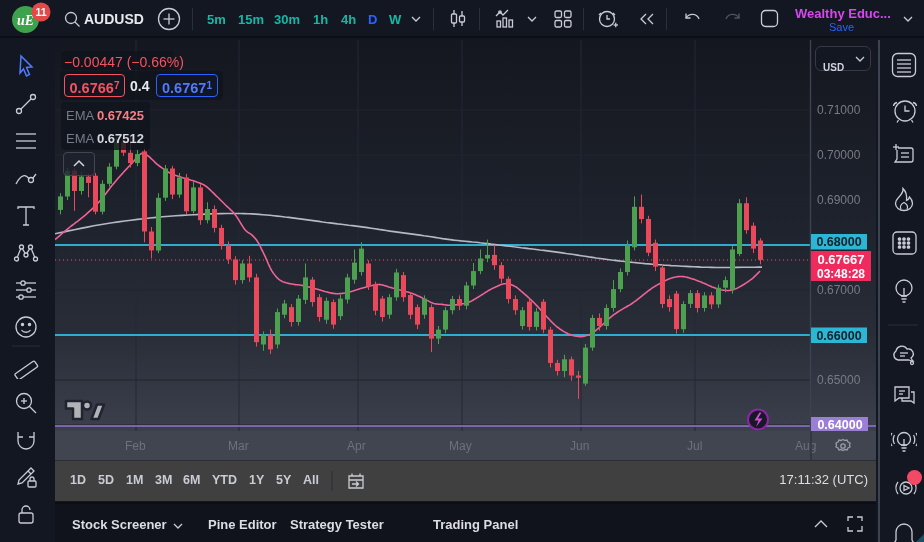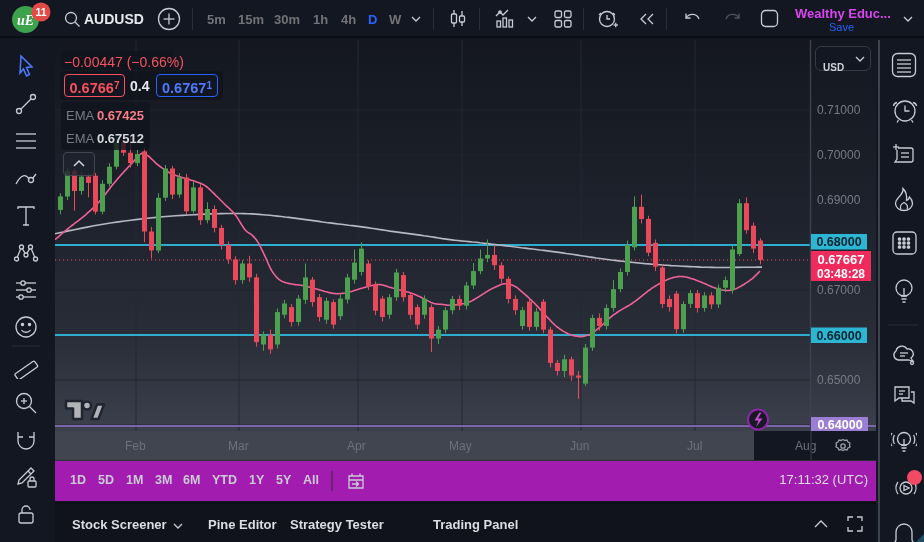--- a/index.html
+++ b/index.html
@@ -1,27 +1,27 @@
 <!DOCTYPE html>
 <html><head><meta charset="utf-8"><style>
 * { margin:0; padding:0; box-sizing:border-box; }
 html,body { width:924px; height:542px; background:#131722; overflow:hidden;
   font-family:"Liberation Sans",sans-serif; }
 .abs { position:absolute; }
 #topbar { position:absolute; left:0; top:0; width:924px; height:38px; background:#131722;
   border-bottom:2px solid #0b0e15; color:#b2b5be; }
 .sep { width:1px; height:22px; background:#2a2e39; }
-.tf { font-size:13px; color:#737373; font-weight:600; }
+.tf { font-size:13px; color:#14b8a6; font-weight:600; }
 #leftbar { position:absolute; left:0; top:40px; width:52px; height:502px; background:#131722; }
 #leftbar svg { position:absolute; left:13px; }
 #rightbar { position:absolute; left:878px; top:40px; width:46px; height:502px; background:#131722; border-left:2px solid #3e4350; }
 #rightbar svg { position:absolute; left:11px; }
-#band { position:absolute; left:55px; top:431px; width:699px; height:29px; background:#414550;
+#band { position:absolute; left:55px; top:431px; width:821px; height:29px; background:#414550;
   color:#6e717c; font-size:12px;text-align:right; }
-#bar1 { position:absolute; left:55px; top:460px; width:821px; height:41px; background:#a21caf;
+#bar1 { position:absolute; left:55px; top:460px; width:821px; height:41px; background:#404040;
   border-top:1px solid #2a2e39; color:#d1d4dc; }
 #bar2 { position:absolute; left:55px; top:502px; width:821px; height:40px; background:#10131c;
   border-top:2px solid #0b0e15; color:#dcdee3; }
 .rng { position:absolute; top:12px; font-size:12.5px; font-weight:600; color:#c9ccd4; }
 .b2t { position:absolute; top:13px; font-size:13px; font-weight:600; color:#dcdee3; }
 </style></head>
 <body>
 
 <div id="topbar">
   <svg class="abs" style="left:6px;top:1px" width="50" height="36">

